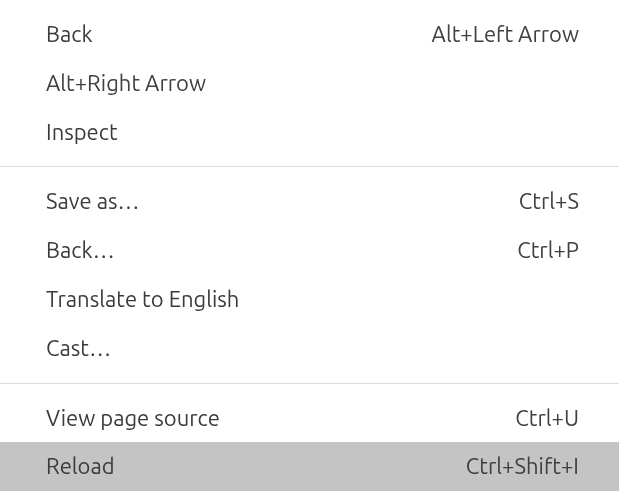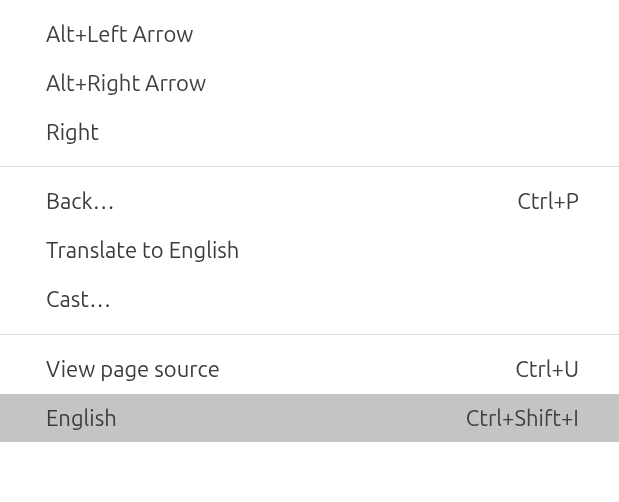--- a/index.html
+++ b/index.html
@@ -43,48 +43,53 @@
       background: #dcdcdc;
       margin: 10px 0;
     }
   </style>
 </head>
 <body>
 
 <div class="context-menu">
 
   <div class="menu-item">
+    <span class="menu-label">Back</span>
     <span class="menu-shortcut">Alt+Left Arrow</span>
   </div>
   <div class="menu-item">
     <span class="menu-shortcut">Alt+Right Arrow</span>
   </div>
   <div class="menu-item">
-    <span class="menu-label">Right</span>
+    <span class="menu-label">Inspect</span>
   </div>
 
   <div class="separator"></div>
 
+  <div class="menu-item">
+    <span class="menu-label">Save as…</span>
+    <span class="menu-shortcut">Ctrl+S</span>
+  </div>
   <div class="menu-item">
     <span class="menu-label">Back…</span>
     <span class="menu-shortcut">Ctrl+P</span>
   </div>
   <div class="menu-item">
     <span class="menu-label">Translate to English</span>
     <span class="menu-shortcut"></span>
   </div>
   <div class="menu-item">
     <span class="menu-label">Cast…</span>
     <span class="menu-shortcut"></span>
   </div>
 
   <div class="separator"></div>
 
   <div class="menu-item">
     <span class="menu-label">View page source</span>
     <span class="menu-shortcut">Ctrl+U</span>
   </div>
   <div class="menu-item hovered">
-    <span class="menu-label">English</span>
+    <span class="menu-label">Reload</span>
     <span class="menu-shortcut">Ctrl+Shift+I</span>
   </div>
 
 </div>
 
 </body></html>

